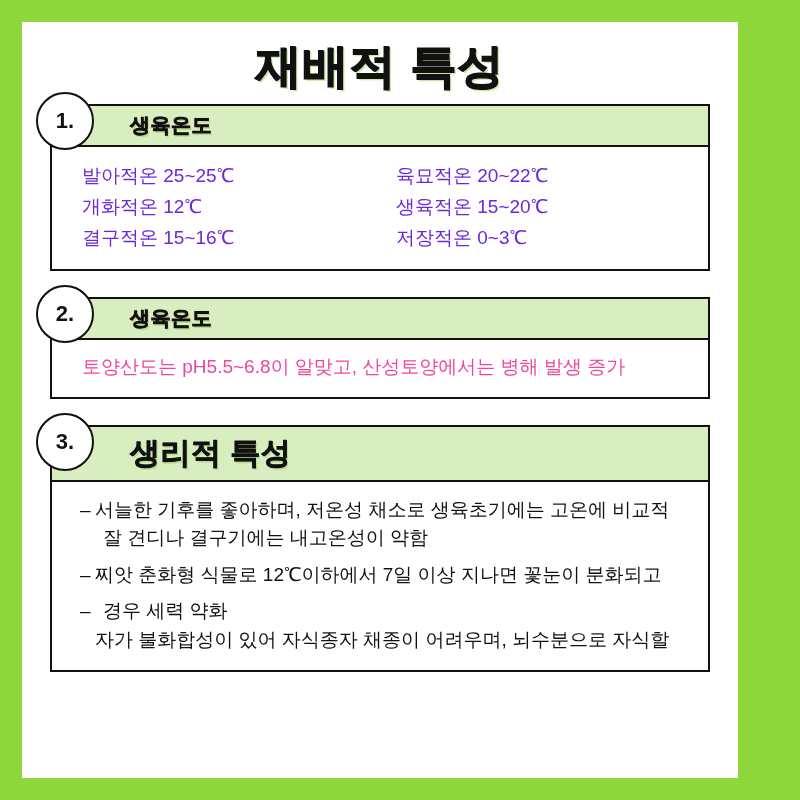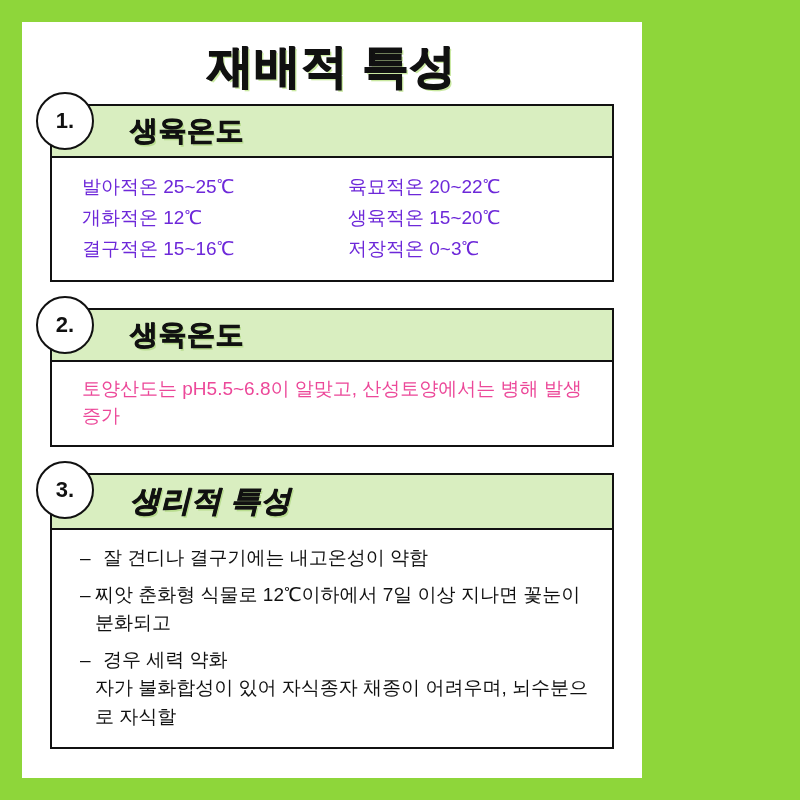--- a/index.html
+++ b/index.html
@@ -10,21 +10,21 @@
     width: 800px;
     height: 800px;
     background: #8ed63a;
     font-family: "Liberation Sans", sans-serif;
     overflow: hidden;
   }
   .page {
     position: absolute;
     left: 22px;
     top: 22px;
-    width: 620px;
+    width: 716px;
     height: 756px;
     background: #ffffff;
     box-sizing: border-box;
   }
   .title {
     text-align: center;
     font-size: 46px;
     font-weight: 900;
     letter-spacing: 1px;
     color: #111111;
@@ -44,21 +44,21 @@
     margin-top: 26px;
   }
   .sec-head {
     background: #d9eec0;
     border-bottom: 2.5px solid #111111;
     padding: 6px 0 6px 78px;
     box-sizing: border-box;
   }
   .sec-head h2 {
     margin: 0;
-    font-size: 28px;
+    font-size: 20px;
     font-weight: 900;
     color: #111;
     -webkit-text-stroke: 0.8px #111;
     text-shadow: 1.5px 1.5px 0 #b9dd8f;
     letter-spacing: 0.5px;
   }
   .num-badge {
     position: absolute;
     left: -16px;
     top: -14px;
@@ -118,21 +118,20 @@
   }
   .dash {
     width: 15px;
     flex: 0 0 15px;
   }
   .btext {
     flex: 1;
   }
   .sec3 .sec-head h2 {
     font-size: 30px;
-    font-style: italic;
   }
 </style>
 </head>
 <body>
 
 <div class="page">
 
   <div class="title">재배적 특성</div>
 
   <div class="section sec1">
@@ -170,20 +169,21 @@
     <div class="num-badge">3.</div>
     <div class="sec-head">
       <h2>생리적 특성</h2>
     </div>
     <div class="sec-body">
       <div class="bullets">
 
         <div class="bullet">
           <div class="dash">–</div>
           <div class="btext">
+            <div>서늘한 기후를 좋아하며, 저온성 채소로 생육초기에는 고온에 비교적</div>
             <div style="padding-left:8px">잘 견디나 결구기에는 내고온성이 약함</div>
           </div>
         </div>
 
         <div class="bullet">
           <div class="dash">–</div>
           <div class="btext">
             <div>찌앗 춘화형 식물로 12℃이하에서 7일 이상 지나면 꽃눈이 분화되고</div>
           </div>
         </div>

